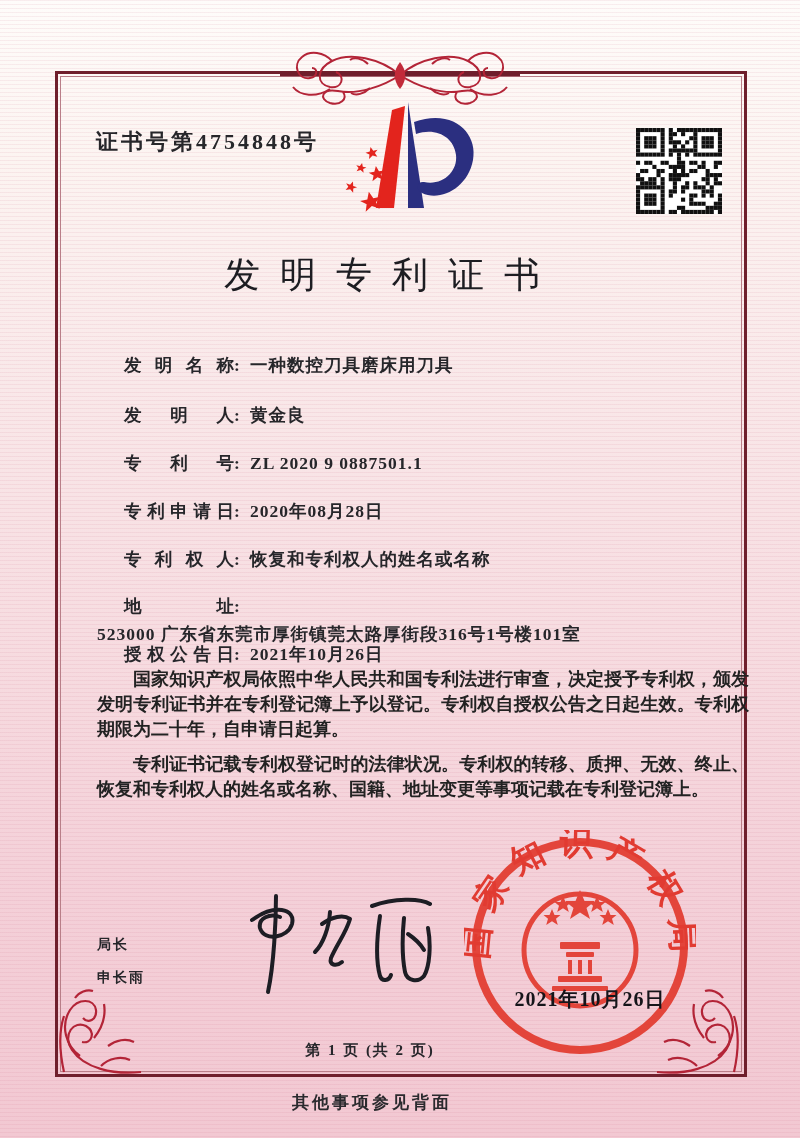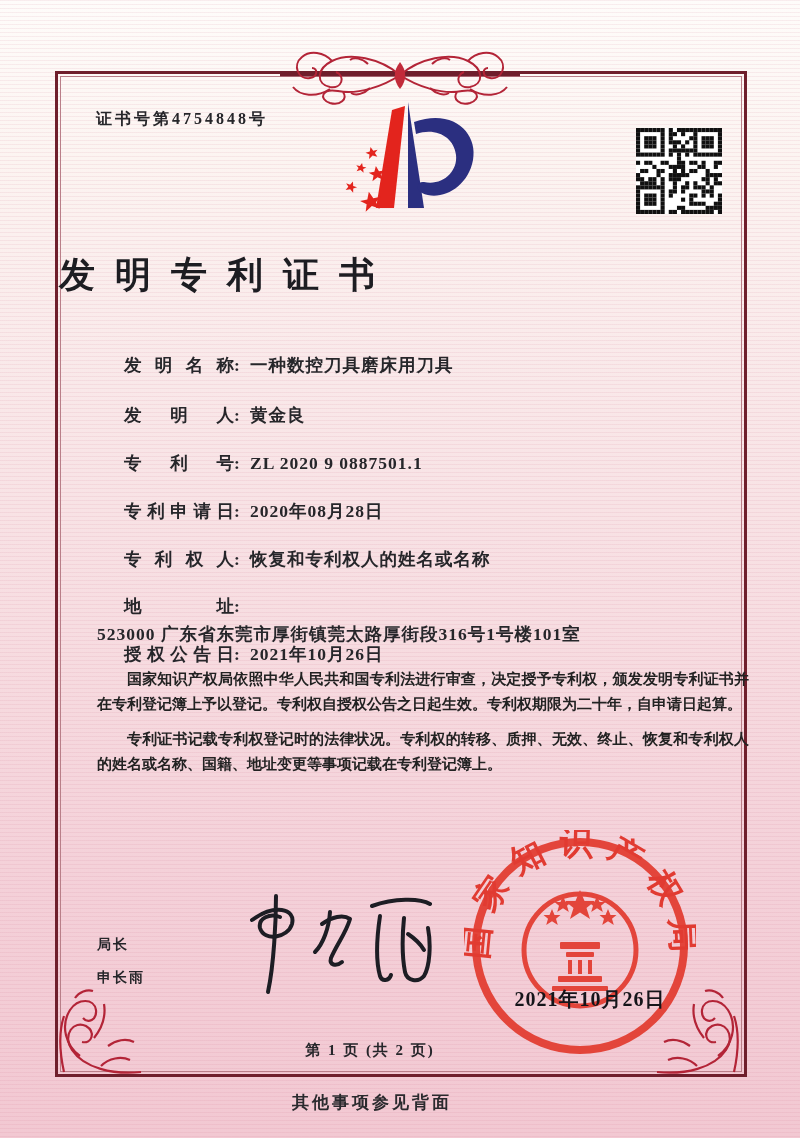--- a/index.html
+++ b/index.html
@@ -12,37 +12,37 @@
     background:
       repeating-linear-gradient(180deg, rgba(203,102,131,.10) 0 1px, rgba(0,0,0,0) 1px 4px),
       linear-gradient(180deg,#fefcfa 0%,#fcf4f1 14%,#f9e8e9 34%,#f7dde1 55%,#f4d1d9 76%,#f2c8d2 100%);
   }
   .frame{position:absolute;left:55px;top:71px;width:686px;height:1000px;border:3px solid #6f1f2c;}
   .frame-inner{position:absolute;inset:2px;border:1px solid #b97e88;}
   .orn-top{position:absolute;left:280px;top:42px;width:240px;height:66px;}
   .orn-corner{position:absolute;width:92px;height:96px;}
   .orn-bl{left:51px;top:982px;}
   .orn-br{left:655px;top:982px;transform:scaleX(-1);}
-  .cert-no{position:absolute;left:96px;top:109px;font-size:16px;font-weight:700;letter-spacing:3px;}
+  .cert-no{position:absolute;left:96px;top:127px;font-size:22px;font-weight:700;letter-spacing:3px;}
   .logo{position:absolute;left:328px;top:96px;width:152px;height:140px;}
   .qr{position:absolute;left:636px;top:128px;width:86px;height:86px;background:#fff;}
   .title{
-    position:absolute;left:55px;top:251px;width:686px;
-    font-size:36px;font-weight:700;letter-spacing:20px;text-indent:20px;color:#1d1d22;
+    position:absolute;left:55px;top:251px;width:686px;text-align:center;
+    font-size:36px;font-weight:400;letter-spacing:20px;text-indent:20px;color:#1d1d22;
     transform:translateX(-16px);
   }
   .row{position:absolute;left:97px;width:660px;font-size:17.5px;font-weight:700;line-height:27px;}
   .lbl{display:inline-block;width:110px;text-align:justify;text-align-last:justify;vertical-align:top;margin-left:27px;}
   .colon{display:inline-block;width:16px;text-align:left;vertical-align:top;}
   .val{letter-spacing:1px;vertical-align:top;}
   .val-addr{display:inline-block;width:536px;line-height:28px;}
   .grant-group2{position:absolute;left:293px;top:0;}
   .grant-group2 .lbl2{letter-spacing:4px;font-weight:700;}
   .paras{position:absolute;left:97px;top:667px;width:652px;}
-  .paras p{margin:0 0 10px 0;font-size:15px;line-height:25px;font-weight:600;
+  .paras p{margin:0 0 10px 0;font-size:18px;line-height:25px;font-weight:600;
     text-indent:2em;text-align:justify;color:#222;}
   .officer{position:absolute;left:97px;top:928px;font-size:14px;font-weight:700;line-height:33px;}
   .officer div{letter-spacing:2px;}
   .sig{position:absolute;left:222px;top:886px;width:210px;height:112px;}
   .seal{position:absolute;left:464px;top:830px;width:232px;height:232px;}
   .seal-date{
     position:absolute;left:487px;top:986px;width:206px;text-align:center;
     font-size:20px;font-weight:700;letter-spacing:1px;color:#15151a;
   }
   .page-info{position:absolute;left:0;top:1041px;width:800px;text-align:center;

